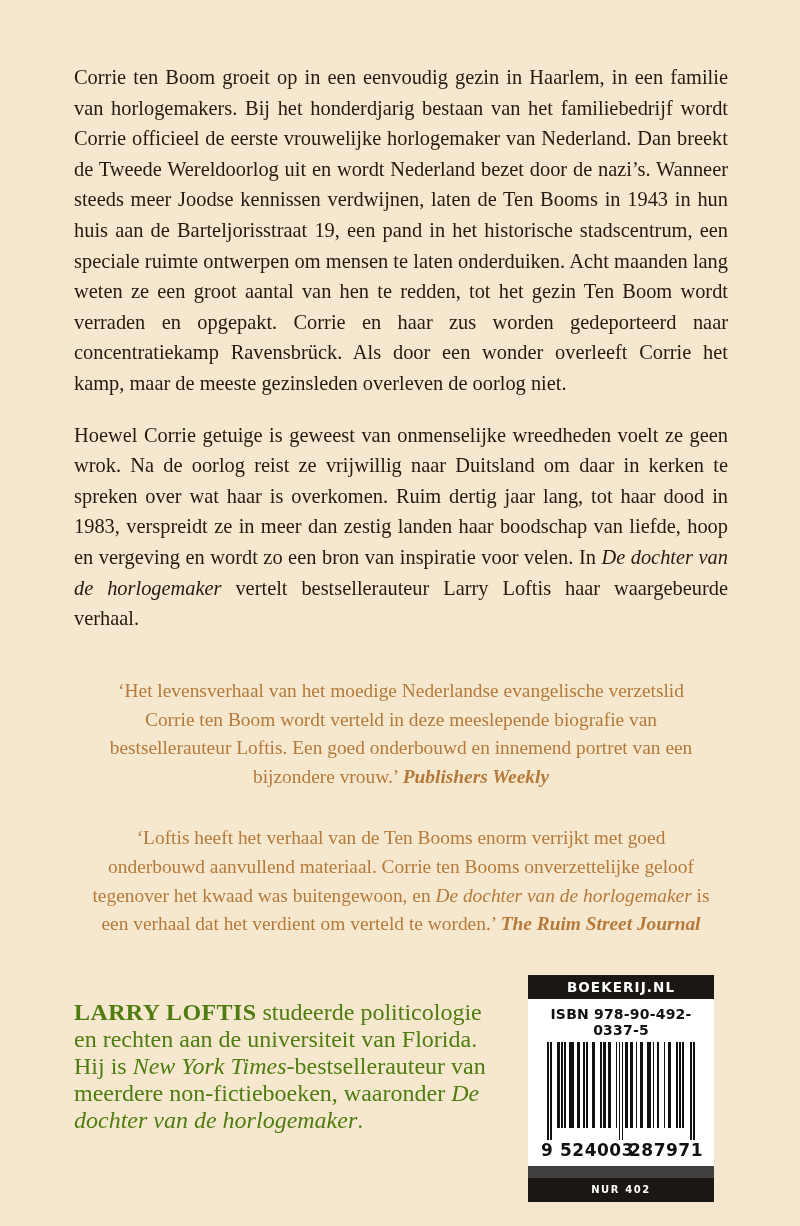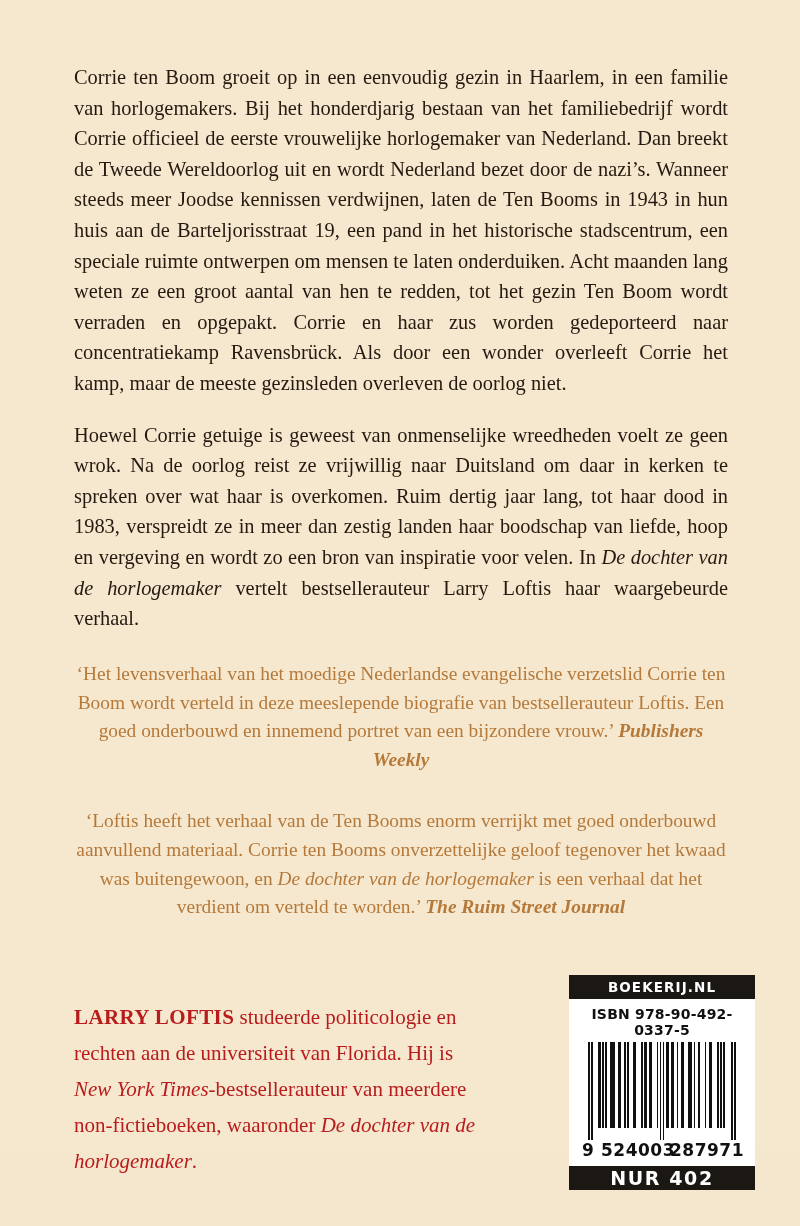--- a/index.html
+++ b/index.html
@@ -45,67 +45,68 @@
     position: absolute;
     left: 74px;
     top: 660px;
     width: 654px;
   }
   .quote {
     color: #b5793a;
     font-size: 19.4px;
     line-height: 28.6px;
     text-align: center;
-    margin: 0;
+    margin: 17px;
   }
   .quote.second { margin-top: 33px; }
   .quote i, .quote em { font-style: italic; }
   .quote b, .quote .src {
     font-style: italic;
     font-weight: bold;
   }
 
   .bio {
     position: absolute;
     left: 74px;
     top: 999px;
     width: 420px;
-    color: #b91c1c;
-    font-size: 21px;
-    line-height: 36px;
+    color: #4d7c0f;
+    font-size: 24px;
+    line-height: 27px;
     text-align: left;
   }
   .bio .name {
     font-weight: bold;
     letter-spacing: 0.4px;
   }
   .bio i, .bio em { font-style: italic; }
 
   
   .barcode-block {
     position: absolute;
-    left: 569px;
+    left: 528px;
     top: 975px;
     width: 186px;
     background: #404040;
     font-family: "DejaVu Sans", sans-serif;
   }
   .bar-head, .bar-foot {
     background: #1b1713;
     color: #ffffff;
     text-align: center;
     font-weight: bold;
     font-size: 13.5px;
     letter-spacing: 1.1px;
     padding: 5px 0 5px 0;
     line-height: 14px;
   }
   .bar-foot {
     letter-spacing: 1.6px;
-    font-size: 19px;
+    font-size: 10px;
+    margin-top: 12px;
   }
   .bar-body {
     background: #ffffff;
     padding: 5px 0 0 0;
   }
   .isbn {
     text-align: center;
     color: #111111;
     font-weight: bold;
     font-size: 14px;

